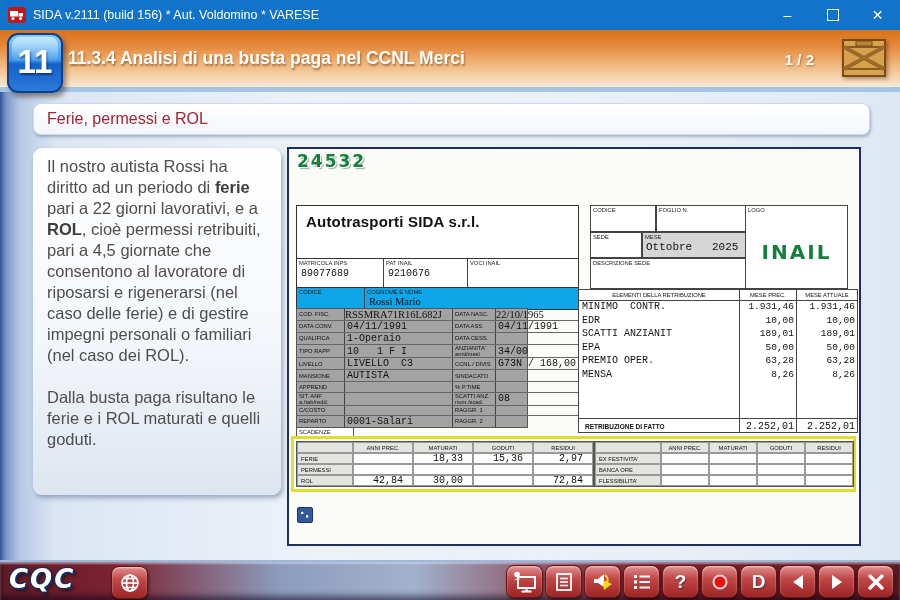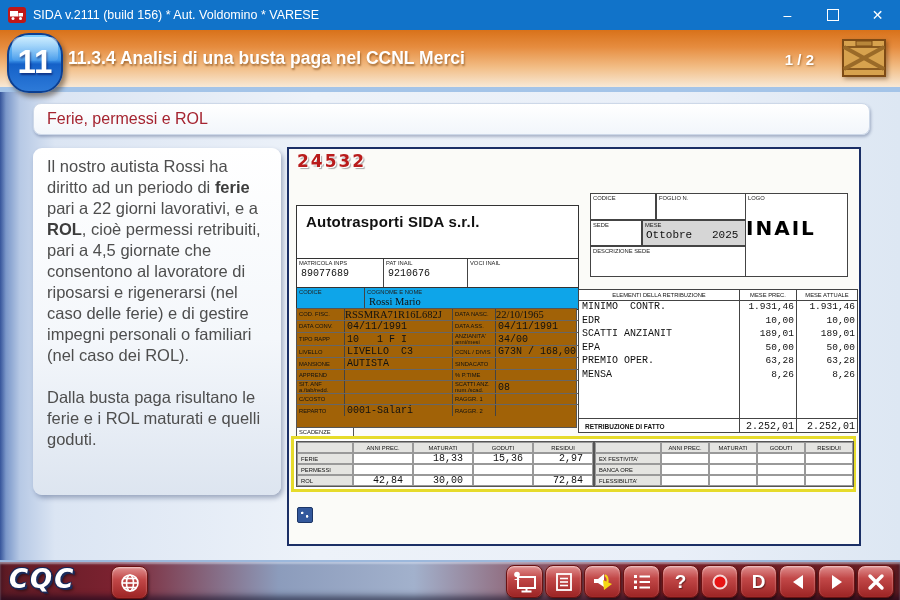--- a/index.html
+++ b/index.html
@@ -10,21 +10,21 @@
   .tb-icon{width:18px;height:16px;margin:0 7px 0 8px;background:#c01818;border-radius:3px;
     display:flex;align-items:center;justify-content:center;}
   .tb-title{font-size:12.5px;}
   .tb-controls{margin-left:auto;display:flex;height:30px;}
   .tb-btn{width:45px;height:30px;line-height:30px;text-align:center;font-size:14px;color:#fff;cursor:default;}
   .maxbox{display:inline-block;width:10px;height:10px;border:1px solid #fff;vertical-align:middle;margin-top:-3px;}
   
   .header{position:absolute;left:0;top:30px;width:900px;height:57px;
     background:linear-gradient(180deg,#d8721a 0%,#e68c3f 30%,#f2bd85 65%,#f8e9d6 100%);
     border-bottom:5px solid #a4c4e8;}
-  .chapter-icon{position:absolute;left:7px;top:3px;width:52px;height:56px;border-radius:22px;
+  .chapter-icon{position:absolute;left:7px;top:3px;width:52px;height:56px;border-radius:11px;
     background:linear-gradient(180deg,#7fd0ff 0%,#3e96ea 45%,#1561c8 52%,#2d7ad8 100%);
     border:2px solid #0c3f91;box-shadow:3px 4px 5px rgba(40,20,0,.45);
     color:#fff;font-size:33px;font-weight:bold;text-align:center;line-height:54px;z-index:5;}
   .chapter-icon i{position:absolute;left:3px;right:3px;top:2px;height:24px;border-radius:8px 8px 4px 4px;
     background:linear-gradient(rgba(255,255,255,.6),rgba(255,255,255,.05));}
   .chapter-icon b{position:relative;font-style:normal;text-shadow:1px 2px 2px rgba(0,0,70,.5);}
   .header-title{position:absolute;left:68px;top:18px;font-size:17.5px;font-weight:bold;color:#fff;
     text-shadow:1px 2px 2px rgba(110,55,0,.55);}
   .page-ind{position:absolute;right:86px;top:21px;font-size:15px;font-weight:bold;color:#fff;
     text-shadow:1px 1px 2px rgba(110,55,0,.5);}
@@ -38,46 +38,46 @@
   .subtitle-bar span{display:block;padding-left:13px;line-height:29px;font-size:16px;color:#a52430;}
   .lesson-panel{position:absolute;left:33px;top:56px;width:248px;height:347px;border-radius:9px;
     background:linear-gradient(180deg,#ffffff 0%,#f4f7fb 55%,#dde5f0 100%);
     box-shadow:2px 3px 5px rgba(20,40,90,.35);box-sizing:border-box;padding:8px 10px 0 14px;}
   .lesson-panel p{margin:0 0 21px 0;font-size:16.5px;line-height:21px;color:#4e4e4e;}
   .lesson-panel .b{font-weight:bold;color:#3d3d3d;}
   
   .payslip{position:absolute;left:287px;top:55px;width:570px;height:395px;background:#fbfbf8;
     border:2px solid #1b2f66;font-family:"Liberation Sans",sans-serif;color:#111;}
   .wm{position:absolute;left:8px;top:2px;font-family:"DejaVu Sans",sans-serif;font-weight:bold;
-    font-size:17px;letter-spacing:2px;color:#b91c1c;text-shadow:1px 1px 0 #fff,2px 2px 1px #a8a8a8;}
+    font-size:17px;letter-spacing:2px;color:#15803d;text-shadow:1px 1px 0 #fff,2px 2px 1px #a8a8a8;}
   .lb{display:block;font-size:5.8px;line-height:1.15;padding:1px 0 0 2px;color:#222;}
   .mono{font-family:"Liberation Mono",monospace;white-space:pre;}
   .serif{font-family:"Liberation Serif",serif;font-size:10.5px;}
   .v10{font-size:10px;display:block;padding-left:4px;margin-top:1px;}
   .company{position:absolute;left:7px;top:56px;width:281px;height:53px;border:1px solid #333;background:#fff;}
   .cname{padding:7px 0 0 9px;font-size:15px;font-weight:bold;letter-spacing:.2px;}
   .idrow{position:absolute;left:7px;top:109px;width:281px;height:29px;border:1px solid #333;background:#fff;
     display:grid;grid-template-columns:86px 84px 1fr;}
   .namerow{position:absolute;left:7px;top:138px;width:281px;height:21px;border:1px solid #333;background:#0ea5e9;
     display:grid;grid-template-columns:67px 1fr;}
   .idc{position:relative;}
   .bl{border-left:1px solid #444;}
   .namerow .serif{display:block;padding-left:4px;}
-  .corner{position:absolute;left:301px;top:44px;width:258px;height:64px;background:#fff;}
+  .corner{position:absolute;left:301px;top:56px;width:258px;height:64px;background:#fff;}
   .cr1,.cr2{display:flex;}
   .cc{position:relative;border:1px solid #444;box-sizing:border-box;background:#fff;}
   .cr1 .c1{width:66px;height:27px;} .cr1 .c2{width:90px;height:27px;}
   .cr2 .c1{width:52px;height:26px;} .cr2 .c2{width:104px;height:26px;background:#d6d6d6;}
   .cr3 .c1{width:156px;height:31px;}
   .mesev{font-size:11px;display:block;padding-left:3px;}
   .clogo{position:absolute;left:155px;top:0;width:103px;height:84px;border:1px solid #444;box-sizing:border-box;background:#fff;}
   .inail{font-family:"DejaVu Sans",sans-serif;font-weight:900;font-size:20px;letter-spacing:2px;
-    text-align:left;margin-top:14px;color:#000000;}
-  .details{position:absolute;left:7px;top:159px;width:281px;height:120px;border:1px solid #555;
-    box-sizing:border-box;background:#a16207;display:grid;grid-template-rows:repeat(10,1fr);}
+    text-align:center;margin-top:26px;color:#15803d;}
+  .details{position:absolute;left:7px;top:159px;width:232px;height:120px;border:1px solid #555;
+    box-sizing:border-box;background:#a3a3a3;display:grid;grid-template-rows:repeat(10,1fr);}
   .d-row{display:grid;grid-template-columns:47px 108px 43px 1fr;border-bottom:1px solid #666;}
   .d-row:last-child{border-bottom:none;}
   .dl{display:flex;align-items:center;padding-left:2px;font-size:5.8px;line-height:1.05;}
   .dv{display:flex;align-items:center;font-size:9.5px;overflow:visible;}
   .dv .mono{font-size:10px;padding-left:2px;}
   .scad{position:absolute;left:7px;top:279px;width:56px;height:10px;border:1px solid #555;border-top:none;background:#fff;}
   .elem{position:absolute;left:289px;top:140px;width:280px;height:144px;border:1px solid #444;
     box-sizing:border-box;background:#fff;display:grid;grid-template-columns:1fr 57px 61px;
     grid-template-rows:11px repeat(6,13.5px) 1fr 14px;}
   .eh{font-size:5.8px;text-align:center;border-bottom:1px solid #444;padding-top:2px;}
@@ -237,20 +237,30 @@
           <div class="dl">DATA CONV.</div>
           <div class="dv bl">
             <span class="mono">04/11/1991</span>
           </div>
           <div class="dl bl">DATA ASS.</div>
           <div class="dv bl">
             <span class="mono">04/11/1991</span>
           </div>
         </div>
       <div class="d-row">
+          <div class="dl">QUALIFICA</div>
+          <div class="dv bl">
+            <span class="mono">1-Operaio</span>
+          </div>
+          <div class="dl bl">DATA CESS.</div>
+          <div class="dv bl">
+            <span class="mono"></span>
+          </div>
+        </div>
+      <div class="d-row">
           <div class="dl">TIPO RAPP</div>
           <div class="dv bl">
             <span class="mono">10   1 F I</span>
           </div>
           <div class="dl bl">ANZIANITA' anni/mesi</div>
           <div class="dv bl">
             <span class="mono">34/00</span>
           </div>
         </div>
       <div class="d-row">

